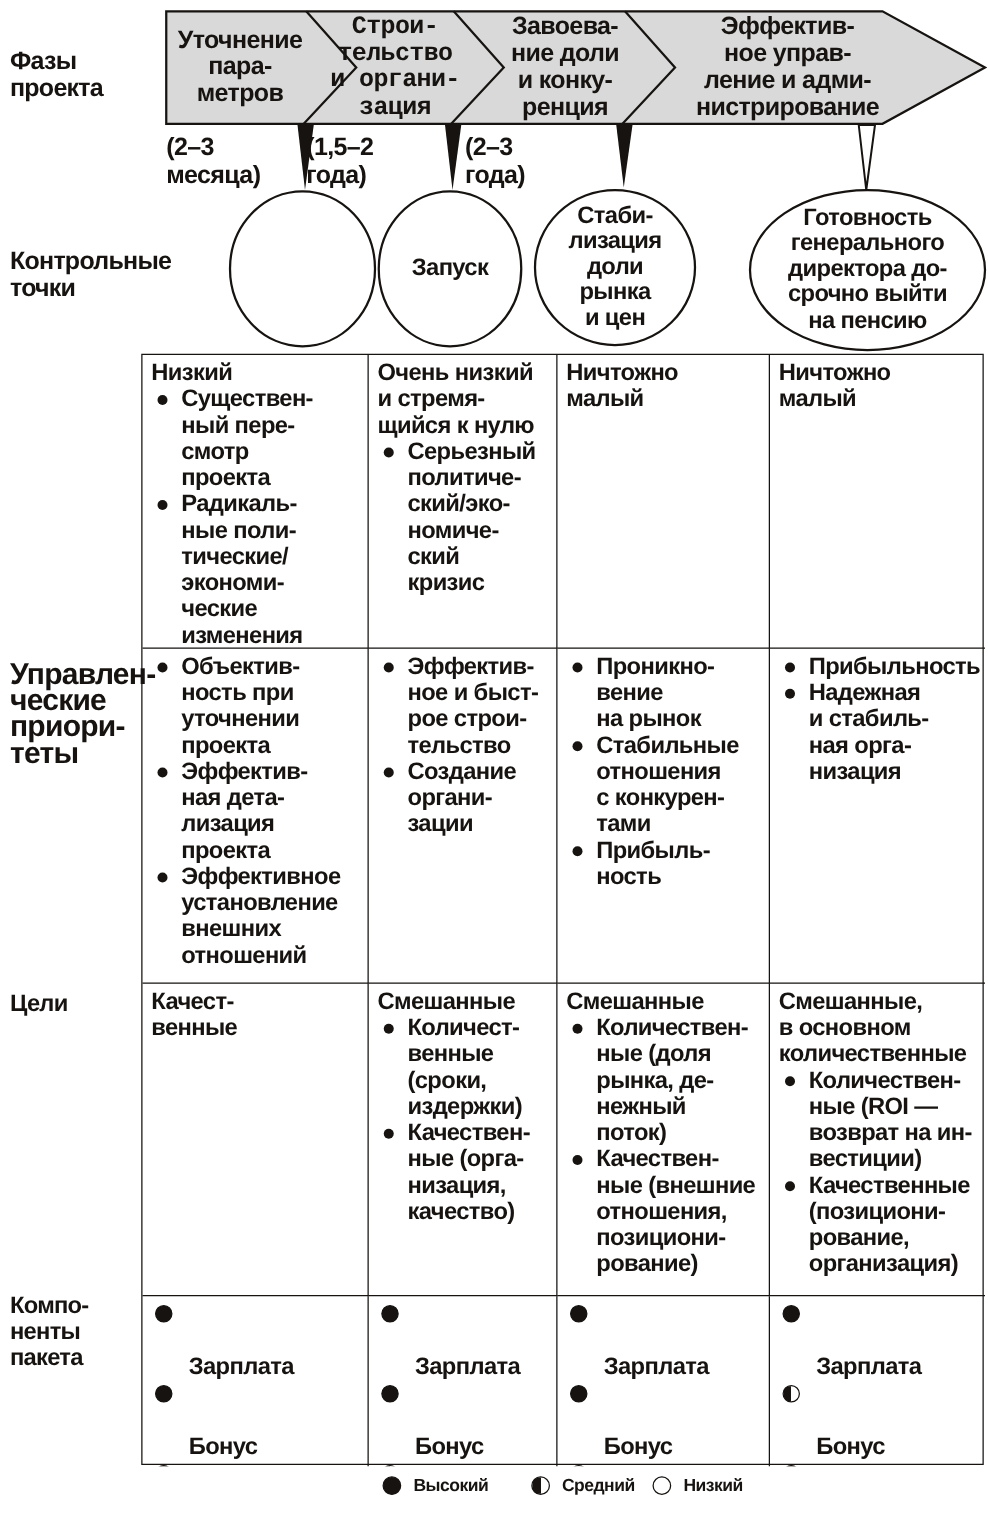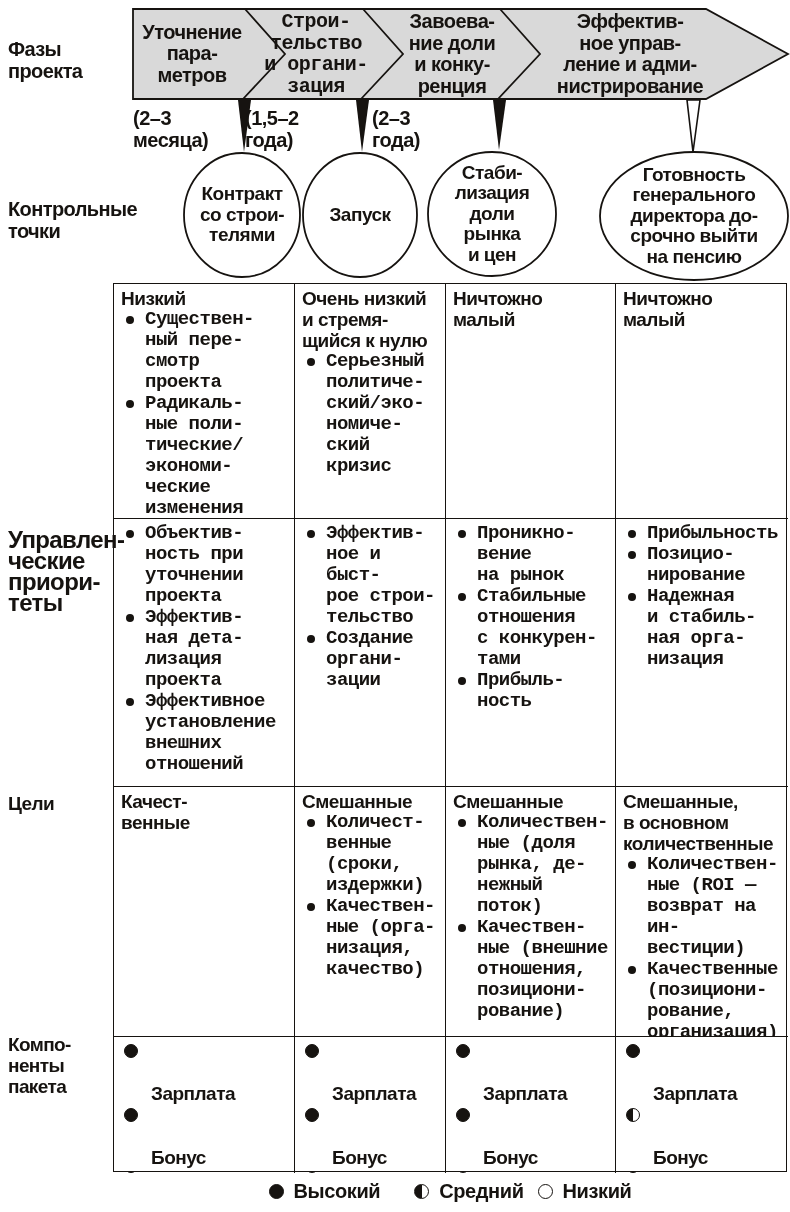--- a/index.html
+++ b/index.html
@@ -63,41 +63,41 @@
   .cell {
     border-right:1.7px solid #161310;
     border-bottom:1.7px solid #161310;
     padding:4px 4px 0 7px;
     font-size:19px; line-height:21px; letter-spacing:-0.5px;
     overflow:hidden;
   }
   .cell.last-col { border-right:none; }
   .cell.last-row { border-bottom:none; }
   .head { white-space:pre-line; }
-  .li { position:relative; padding-left:24px; white-space:pre-line;font-family:Liberation Mono, monospace; }
+  .li { position:relative; padding-left:24px; white-space:pre-line; }
   .li::before {
     content:""; position:absolute; left:5px; top:7px;
     width:8px; height:8px; border-radius:50%; background:#161310;
   }
 
   
   .pli { position:relative; padding-left:30px; white-space:pre-line; margin-bottom:1px; }
   .dot {
     display:inline-block; width:14px; height:14px;
     border:1.8px solid #161310; border-radius:50%; background:#fff;
   }
   .pli .dot { position:absolute; left:3px; top:3px; }
   .dot[data-level="full"] { background:#161310; }
   .dot[data-level="half"] { background:linear-gradient(90deg,#161310 0 50%,#ffffff 50% 100%); }
   .dot[data-level="none"] { background:#ffffff; }
 
   .legend {
     position:absolute; left:113px; top:1180px; width:674px;
     display:flex; justify-content:center; align-items:center;
-    font-size:20px; letter-spacing:-0.4px;
+    font-size:14px; letter-spacing:-0.4px;
   }
   .leg-item { display:flex; align-items:center; gap:10px; }
   .leg-item .dot { width:15px; height:15px; }
   .legend .leg-item:nth-child(2) { margin-left:34px; }
   .legend .leg-item:nth-child(3) { margin-left:14px; }
 </style>
 </head>
 <body>
 
 <div class="canvas">
@@ -149,23 +149,20 @@
 ление и адми-
 нистрирование</div>
 
   <div class="duration du1">(2–3
 месяца)</div>
   <div class="duration du2">(1,5–2
 года)</div>
   <div class="duration du3">(2–3
 года)</div>
 
-  <div class="overlay milestone ms1">Контракт
-со строи-
-телями</div>
   <div class="overlay milestone ms2">Запуск</div>
   <div class="overlay milestone ms3">Стаби-
 лизация
 доли
 рынка
 и цен</div>
   <div class="overlay milestone ms4">Готовность
 генерального
 директора до-
 срочно выйти
@@ -235,22 +232,20 @@
 на рынок</span></div>
       <div class="li"><span>Стабильные
 отношения
 с конкурен-
 тами</span></div>
       <div class="li"><span>Прибыль-
 ность</span></div>
     </div>
     <div class="cell last-col">
       <div class="li"><span>Прибыльность</span></div>
-      <div class="li"><span>Позицио-
-нирование</span></div>
       <div class="li"><span>Надежная
 и стабиль-
 ная орга-
 низация</span></div>
     </div>
 
     <div class="cell">
       <div class="head">Качест-
 венные</div>
     </div>

